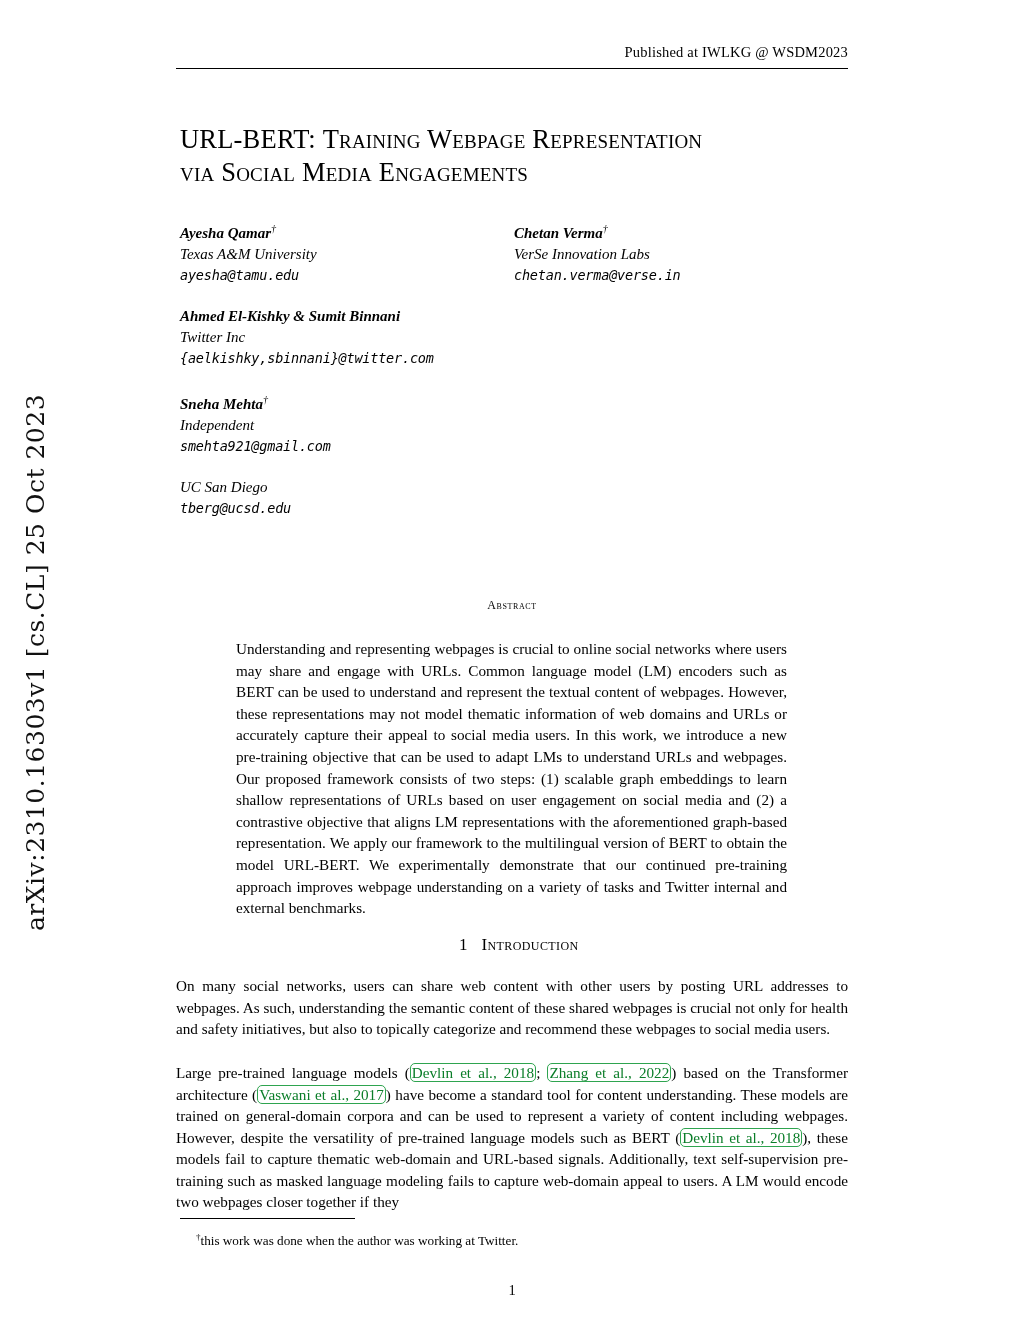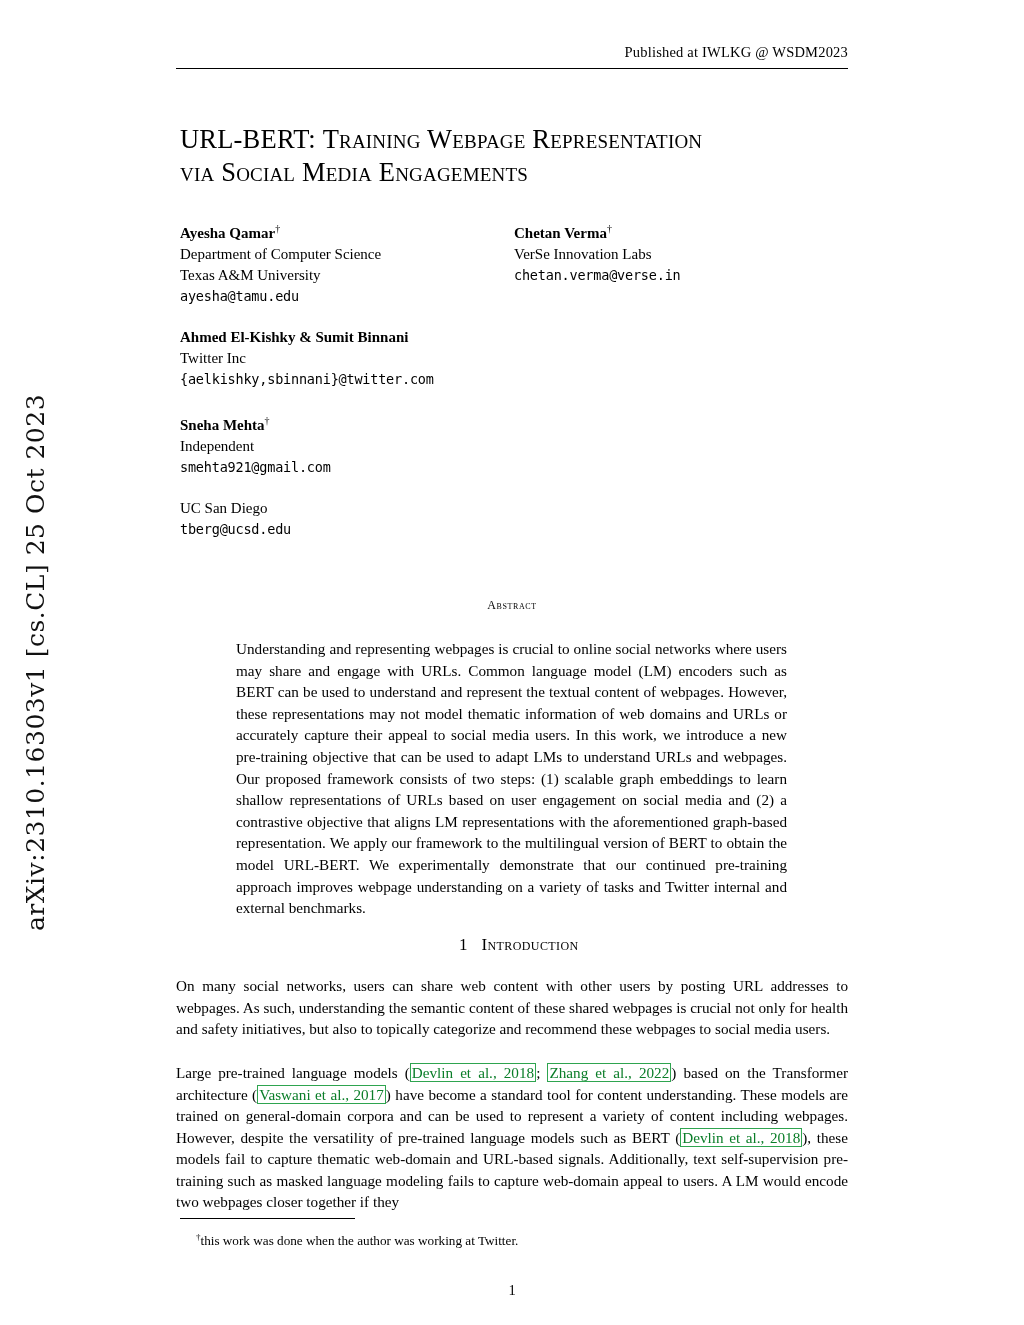--- a/index.html
+++ b/index.html
@@ -83,20 +83,21 @@
     top: 218px;
     left: 4px;
     width: 668px;
   }
   .author-row {
     display: flex;
     width: 100%;
   }
   .author-block {
     width: 50%;
+    font-style: italic;
   }
   .aname {
     font-weight: bold;
     font-size: 15px;
     line-height: 21px;
   }
   .aname sup {
     font-weight: normal;
     font-size: 10px;
   }
@@ -161,21 +162,21 @@
     text-align: justify;
     text-justify: inter-word;
   }
   #para1 { top: 975px; }
   #para2 { top: 1062px; }
 
   .cite {
     color: #0a7d28;
     border: 1px solid #2ea44f;
     padding: 0 1px;
-    border-radius: 0;
+    border-radius: 5px;
     white-space: nowrap;
     font-family: Liberation Serif, serif;
   }
 
   
   .fn-rule {
     position: absolute;
     top: 1218px;
     left: 4px;
     width: 175px;
@@ -214,21 +215,20 @@
   <div class="title">
     <span>URL-BERT:</span>
     <span class="sc">Training Webpage Representation</span><br>
     <span class="sc">via Social Media Engagements</span>
   </div>
 
   <div class="authors">
     <div class="author-row">
       <div class="author-block">
         <div class="aname"><span>Ayesha Qamar</span><sup>†</sup></div>
-        <div class="aline">Department of Computer Science</div>
         <div class="aline">Texas A&amp;M University</div>
         <div class="mono">ayesha@tamu.edu</div>
       </div>
       <div class="author-block">
         <div class="aname"><span>Chetan Verma</span><sup>†</sup></div>
         <div class="aline">VerSe Innovation Labs</div>
         <div class="mono">chetan.verma@verse.in</div>
       </div>
     </div>
 

